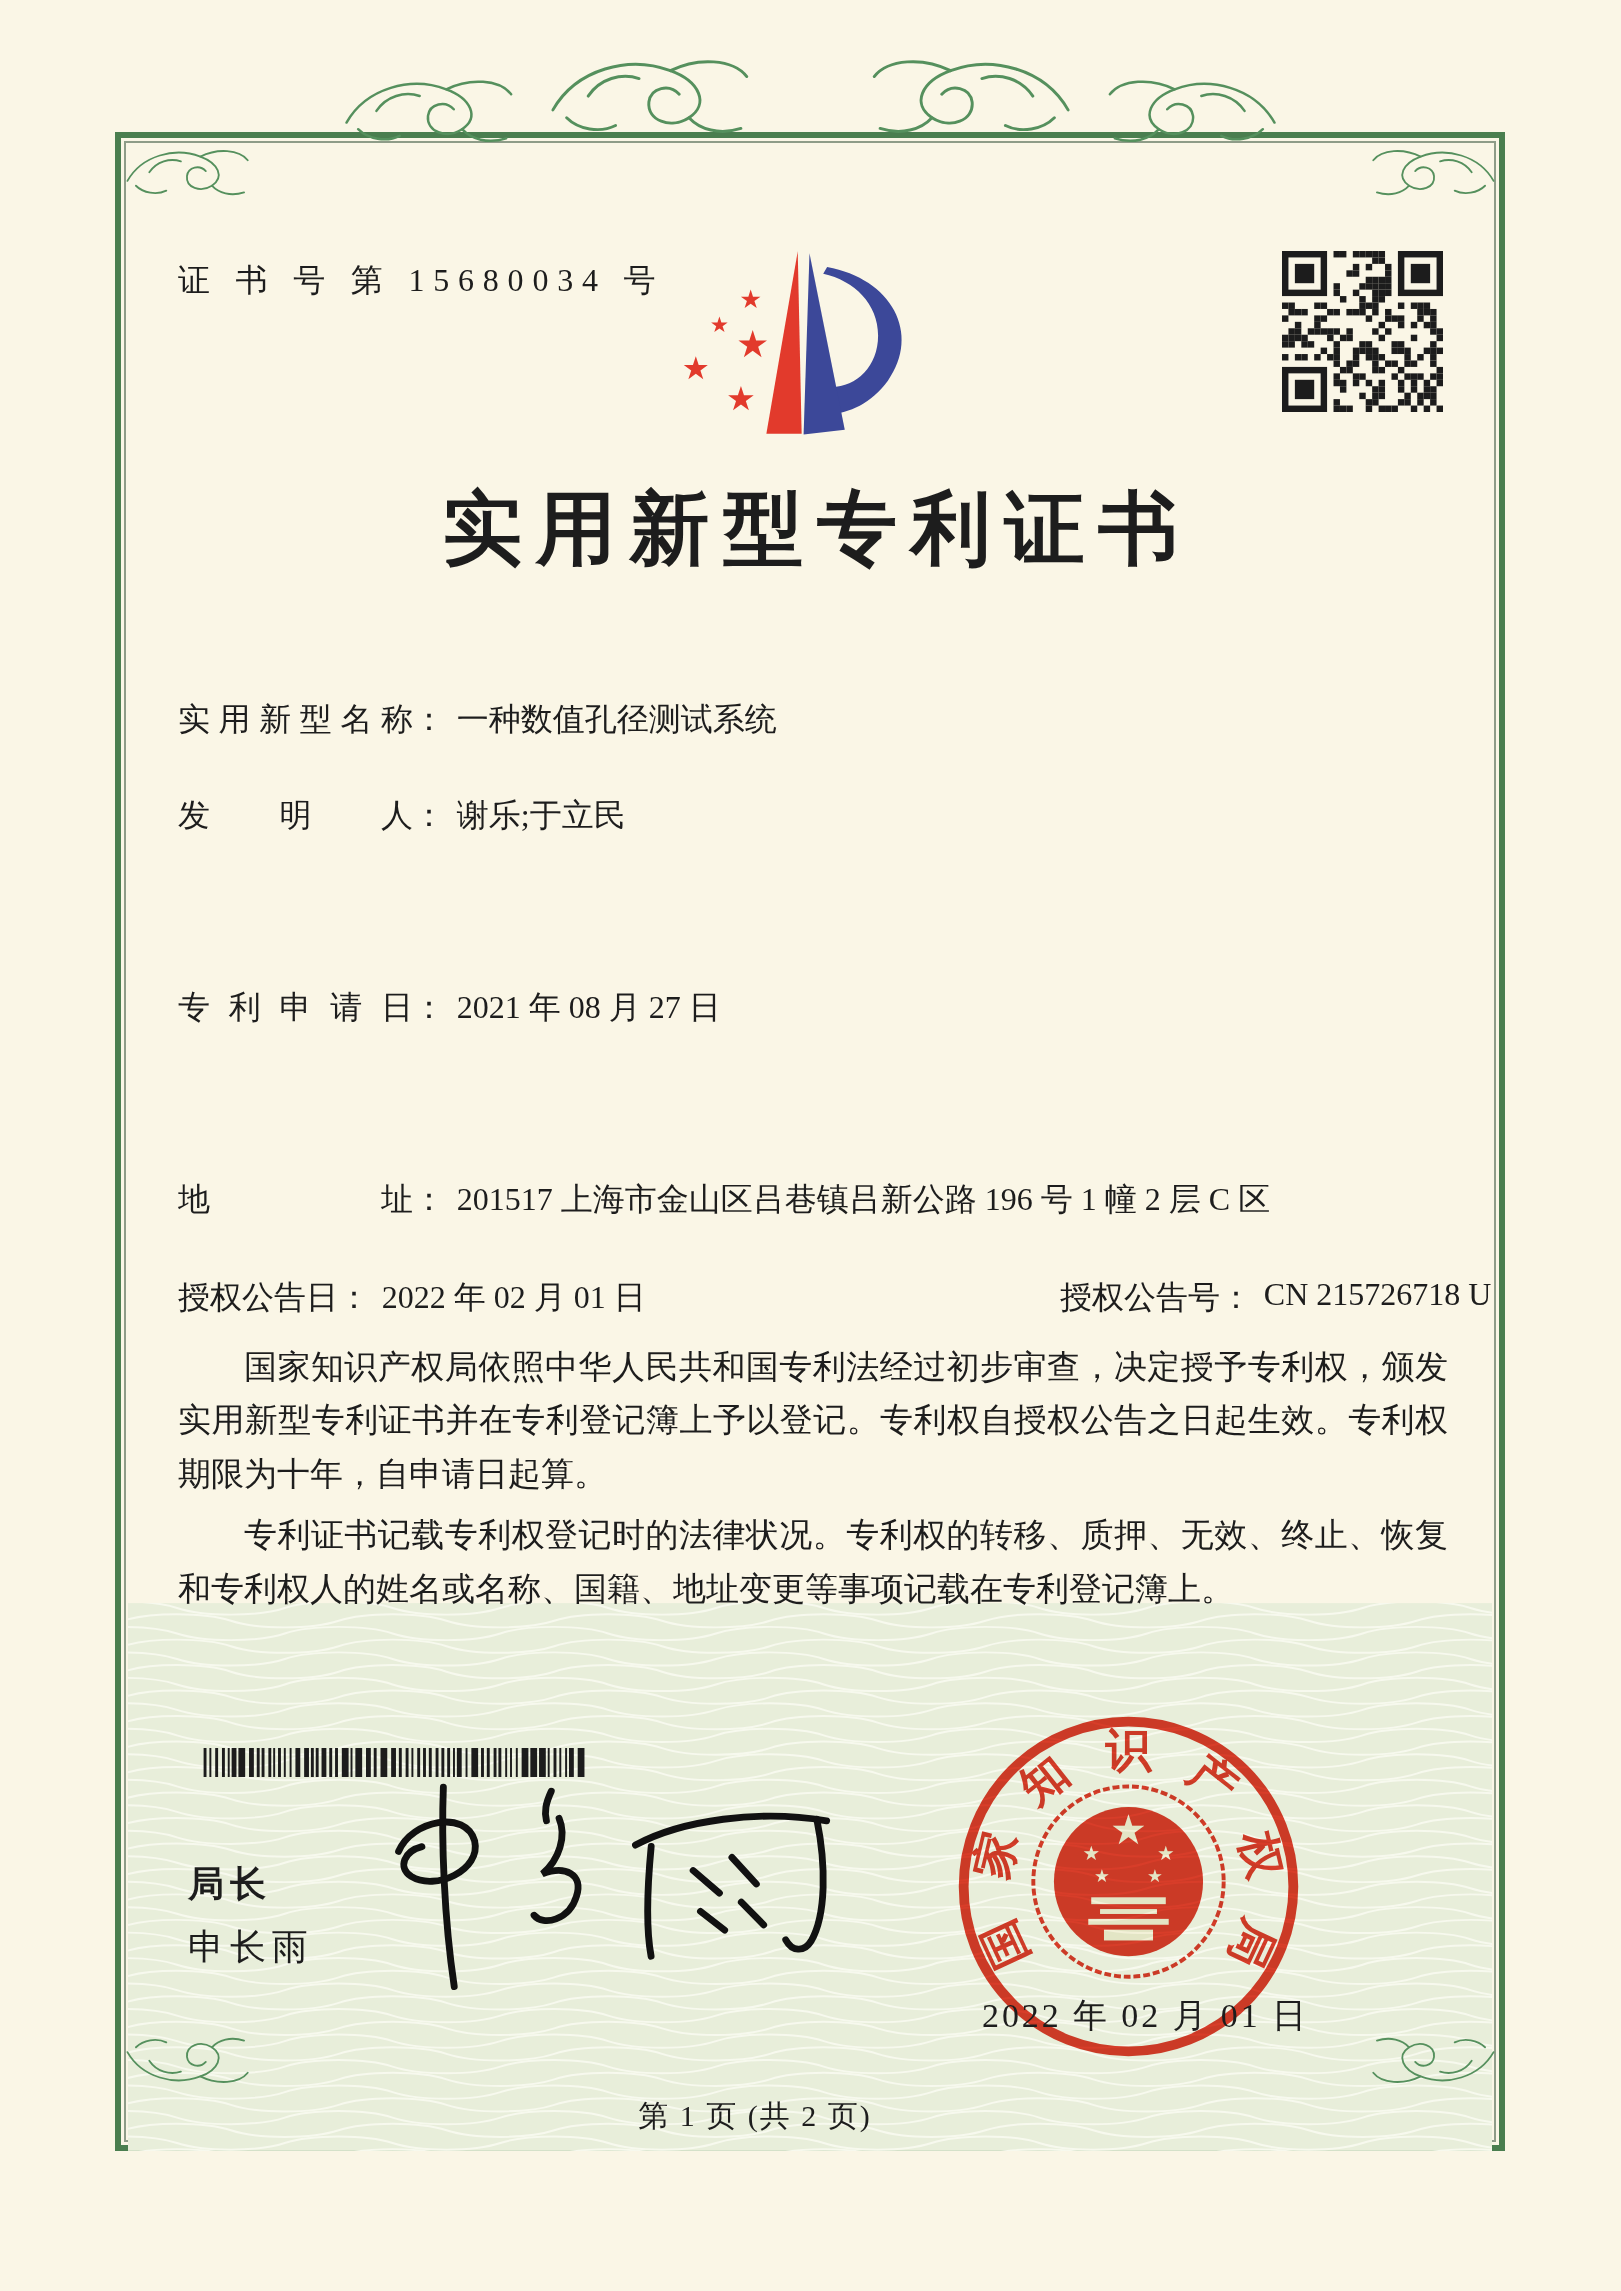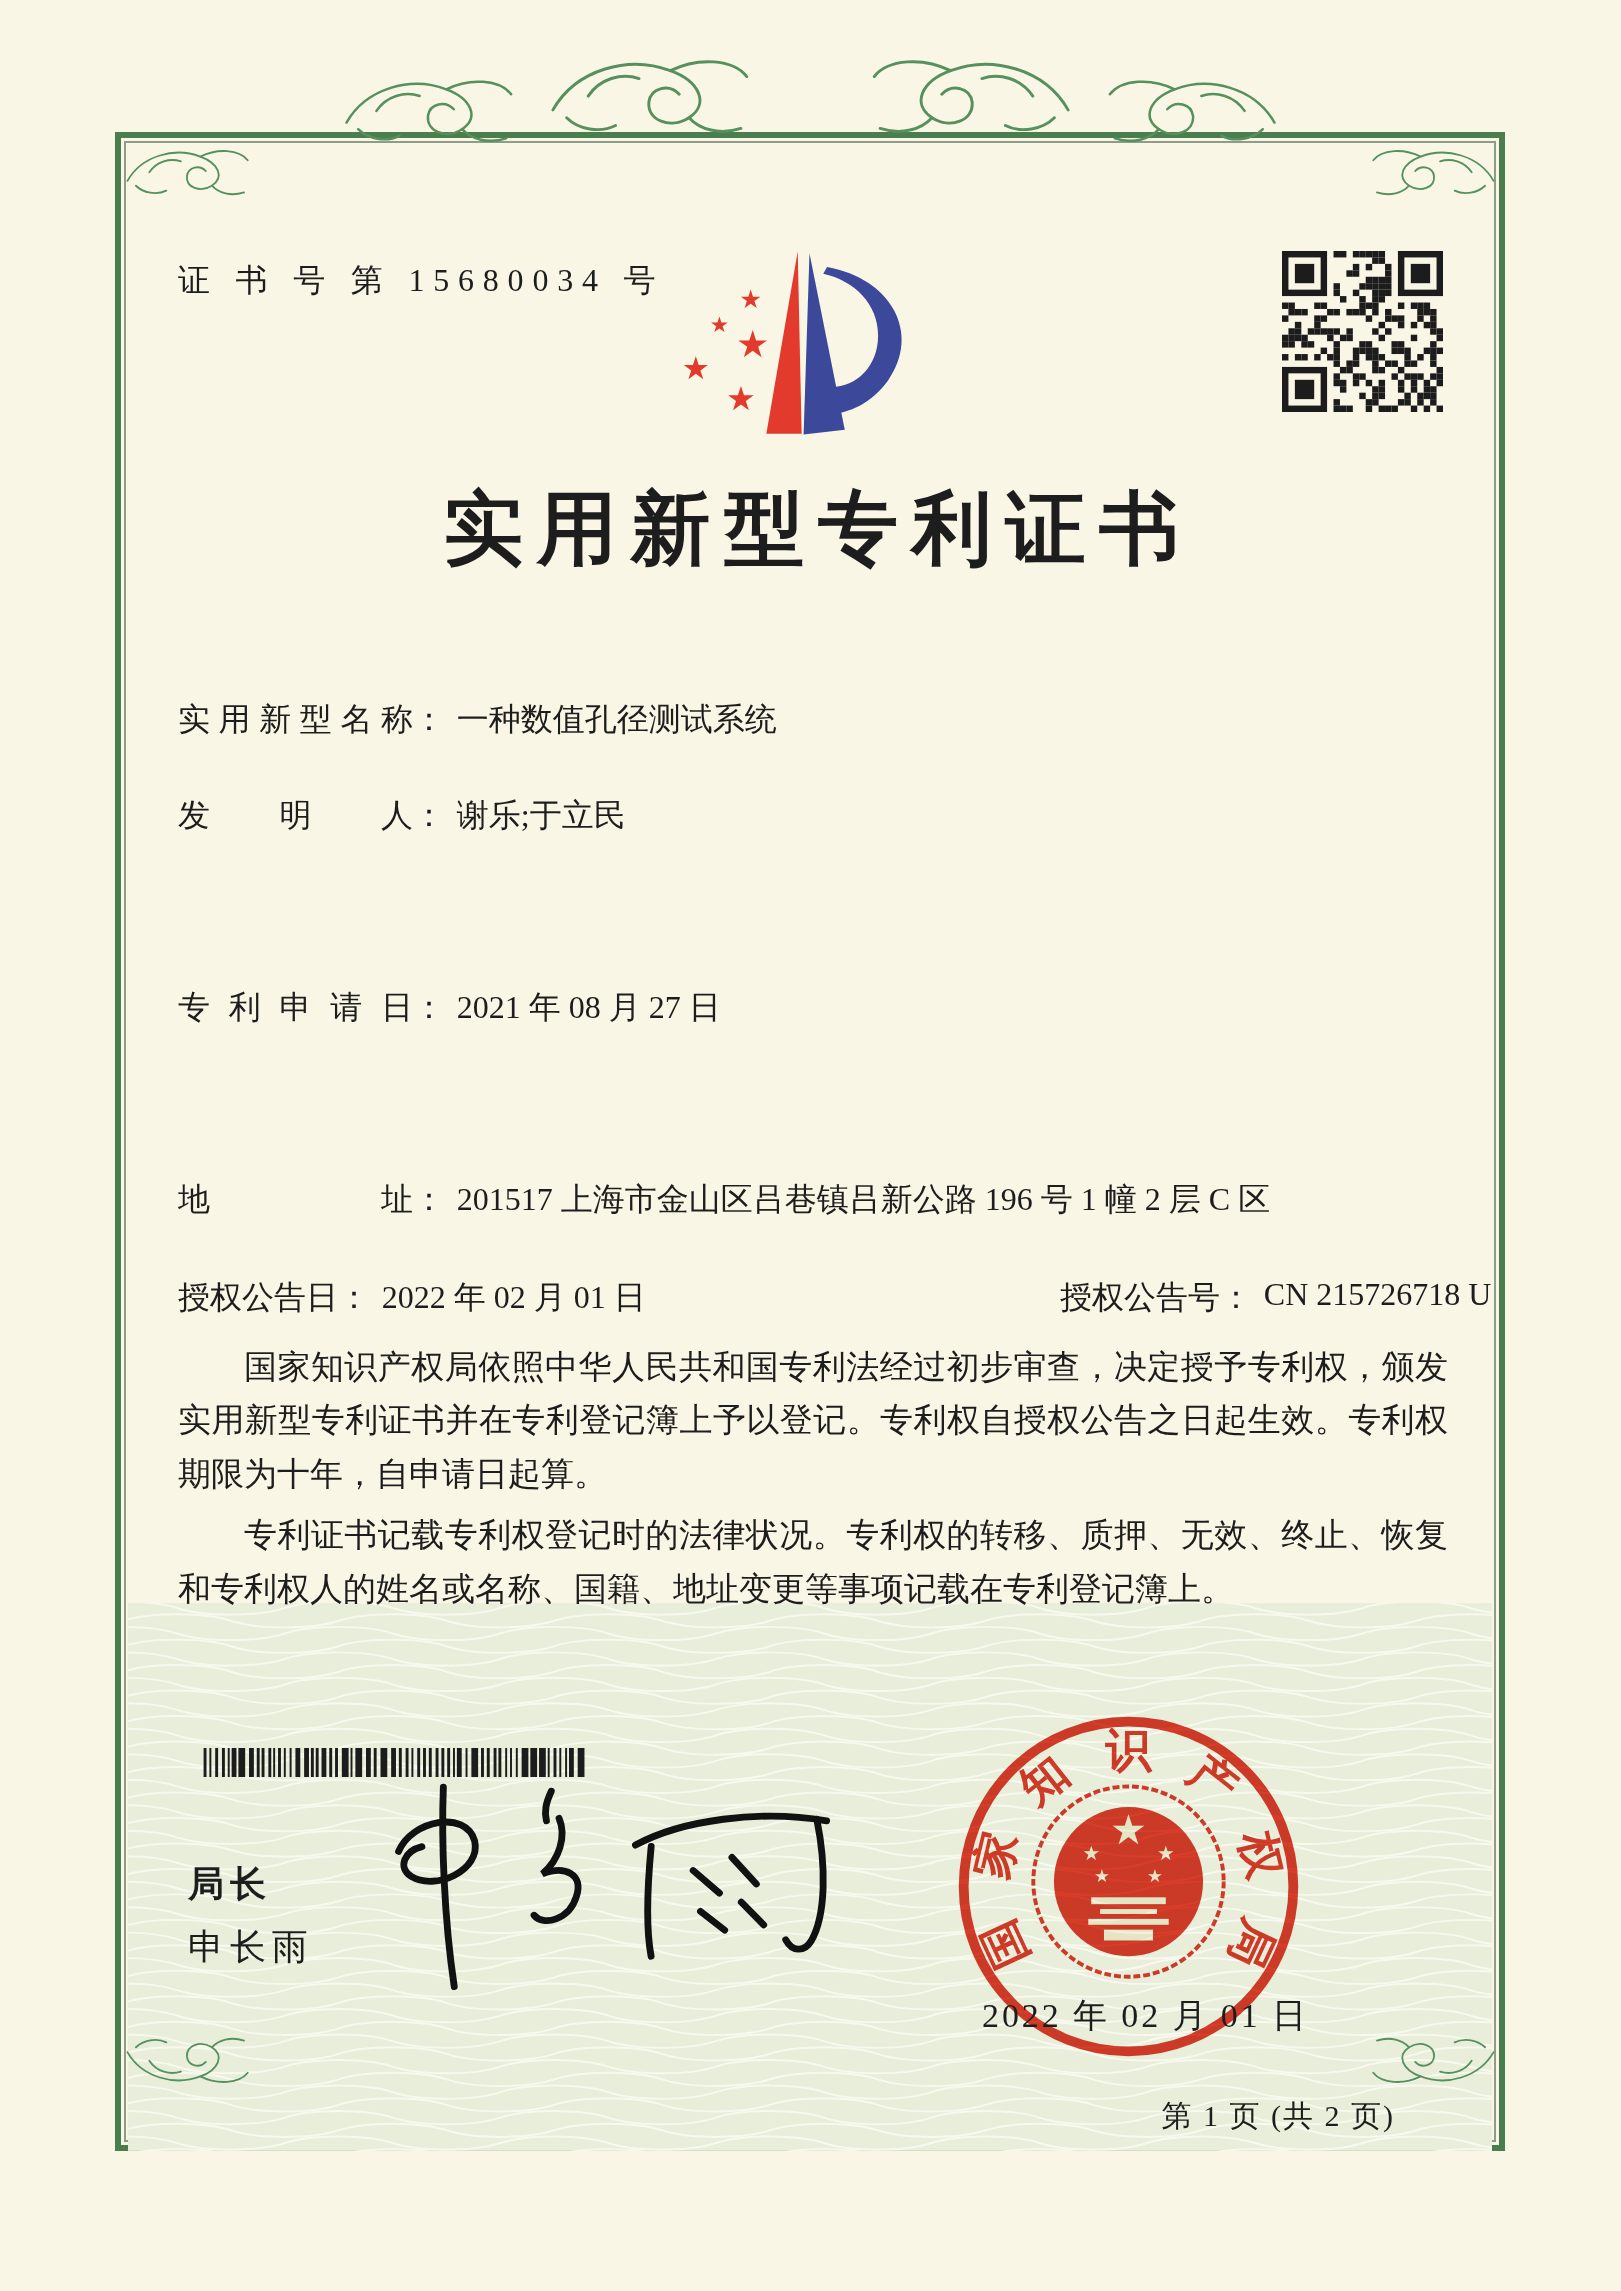--- a/index.html
+++ b/index.html
@@ -8,40 +8,40 @@
   .page{position:relative;width:1281px;height:2292px;}
   
   .frame{position:absolute;left:115px;top:132px;width:1378px;height:2007px;
          border:6.9px solid #4a7e4f;}
   .frame-inner{position:absolute;left:2.9px;top:2.9px;right:2.9px;bottom:2.9px;
          border:2px solid #8e9c88;}
   
   .band{position:absolute;left:128px;top:1603px;width:1364px;height:548px;z-index:1;}
   
   .cert-number{position:absolute;left:178px;top:259px;font-size:32px;letter-spacing:8.8px;z-index:3;}
-  .title{position:absolute;left:122px;top:476px;width:1392px;text-align:center;
-         font-size:80px;font-weight:bold;letter-spacing:13.7px;z-index:3;}
+  .title{position:absolute;left:115px;top:476px;width:1392px;text-align:center;
+         font-size:80px;font-weight:bold;letter-spacing:13.7px;z-index:3;padding-left:6px;}
   .row{position:absolute;left:178px;font-size:32px;white-space:nowrap;z-index:3;}
   .row .lbl{display:inline-block;width:235px;text-align:justify;text-align-last:justify;
             vertical-align:top;}
   .row .col{display:inline-block;vertical-align:top;}
   .row .val{display:inline-block;margin-left:11.8px;vertical-align:top;}
   .grant-right{position:absolute;left:882px;top:0;}
   .paras{position:absolute;left:178px;top:1341px;width:1270px;font-size:33px;
          line-height:1.62;text-align:justify;z-index:3;}
   .paras p{margin:0 0 7.8px 0;text-indent:2em;}
   
   .barcode{position:absolute;left:201px;top:1748px;z-index:3;}
   .director-label{position:absolute;left:188px;top:1860px;font-size:36px;letter-spacing:5.9px;z-index:3;font-weight:bold;}
   .director-name{position:absolute;left:188px;top:1923px;font-size:36px;letter-spacing:5.9px;z-index:3;}
   .signature{position:absolute;left:341px;top:1776px;z-index:4;}
   .seal{position:absolute;left:947px;top:1705px;z-index:3;mix-blend-mode:multiply;opacity:.95;}
   .seal-date{position:absolute;left:982px;top:1993px;font-size:34px;letter-spacing:2.9px;
              z-index:5;white-space:nowrap;}
-  .page-info{position:absolute;left:115px;top:2096px;width:1280px;text-align:right;
+  .page-info{position:absolute;left:115px;top:2096px;width:1280px;text-align:center;
              font-size:30px;letter-spacing:2px;z-index:3;}
   .footer-note{position:absolute;left:0;top:2203px;width:1509px;text-align:center;
                font-size:35px;letter-spacing:3.9px;z-index:3;}
   
   .logo{position:absolute;left:635px;top:218px;z-index:3;}
   .qr{position:absolute;left:1282px;top:251px;z-index:3;}
   .orn{position:absolute;z-index:2;}
   svg{display:block;}
 </style>
 </head>

